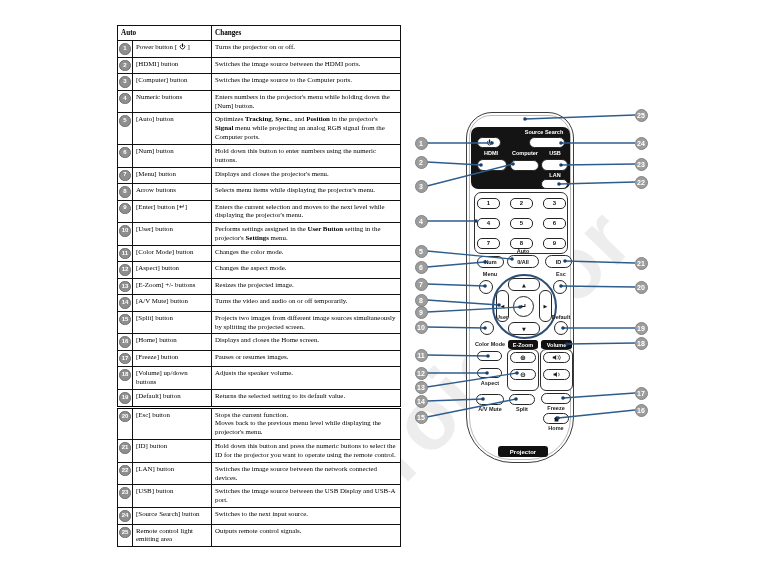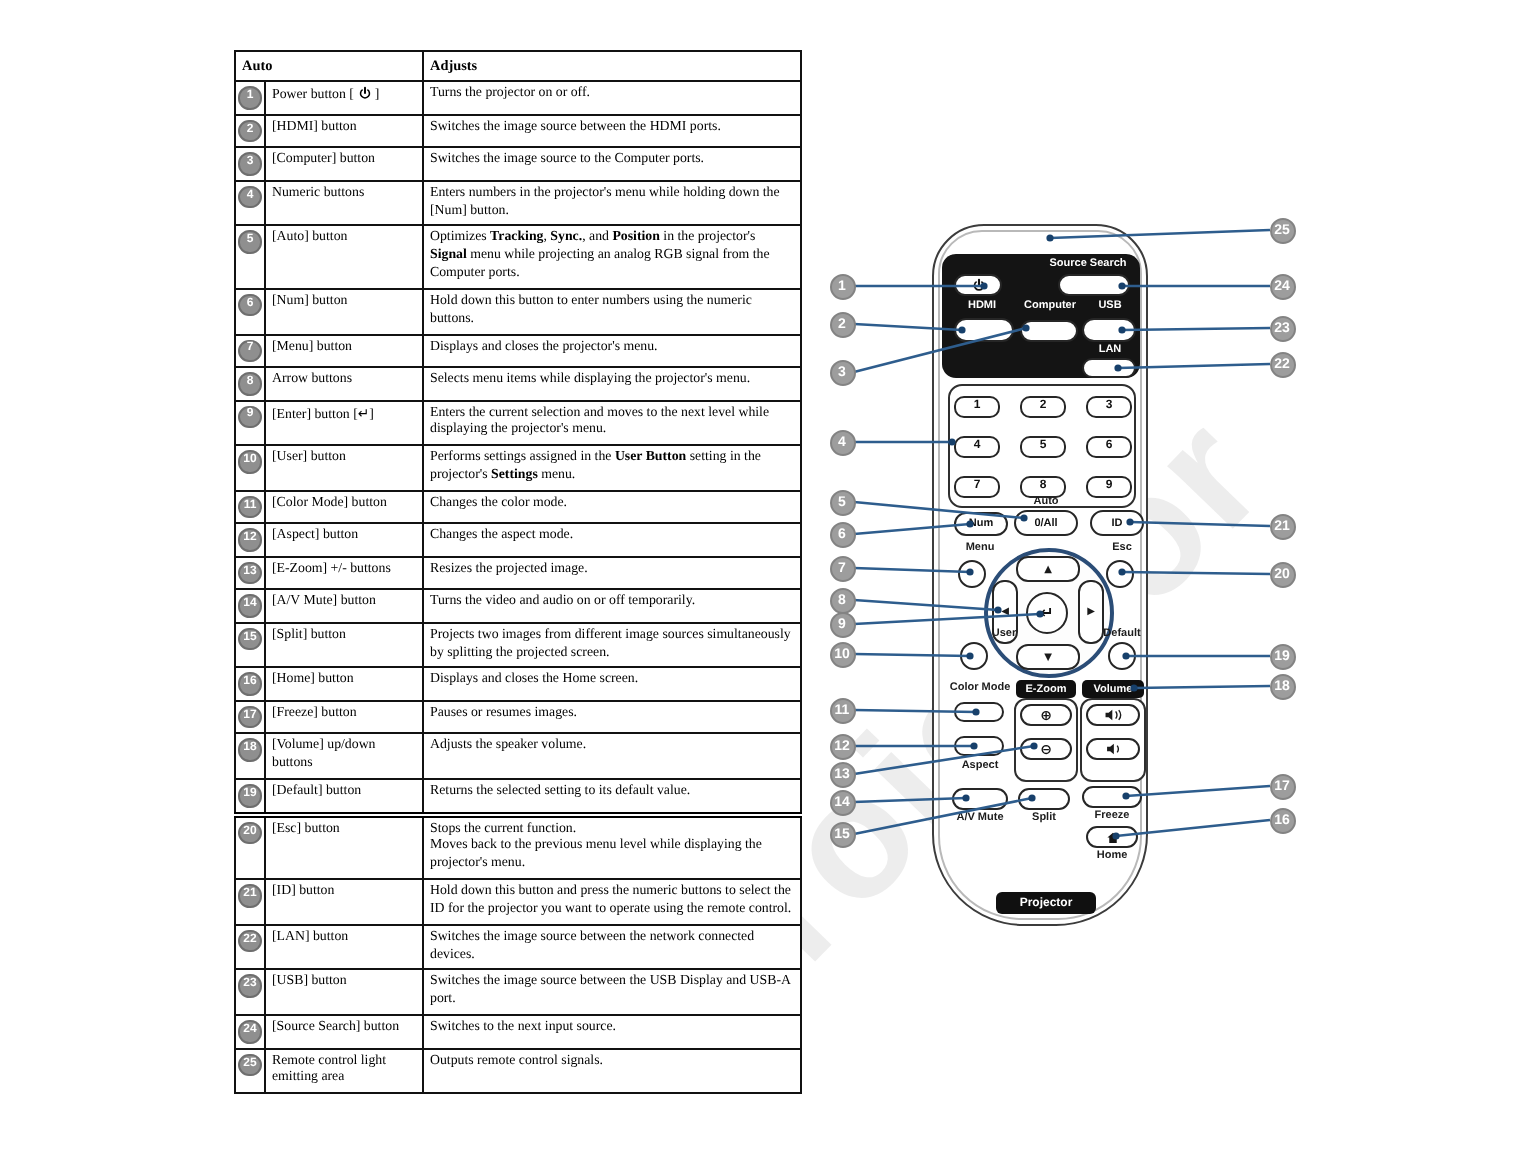--- a/index.html
+++ b/index.html
@@ -53,21 +53,21 @@
 </head>
 <body>
 
 <div class="page">
   <div class="watermark">projector</div>
 
   <table class="btn-table">
     <thead>
       <tr>
         <th colspan="2">Auto</th>
-        <th>Adjusts</th>
+        <th>Changes</th>
       </tr>
     </thead>
     <tbody>
         <tr>
           <td class="c-badge"><span class="badge">1</span></td>
           <td class="c-name">Power button [ <svg class="pwricon" viewBox="0 0 10 10">
               <path d="M5 1.2v3.8" stroke="#000" stroke-width="1.4" fill="none" stroke-linecap="round"></path>
               <path d="M3.3 2.6a3.2 3.2 0 1 0 3.4 0" fill="none" stroke="#000" stroke-width="1.1"></path>
             </svg> ]</td>
           <td class="c-func">Turns the projector on or off.</td>

